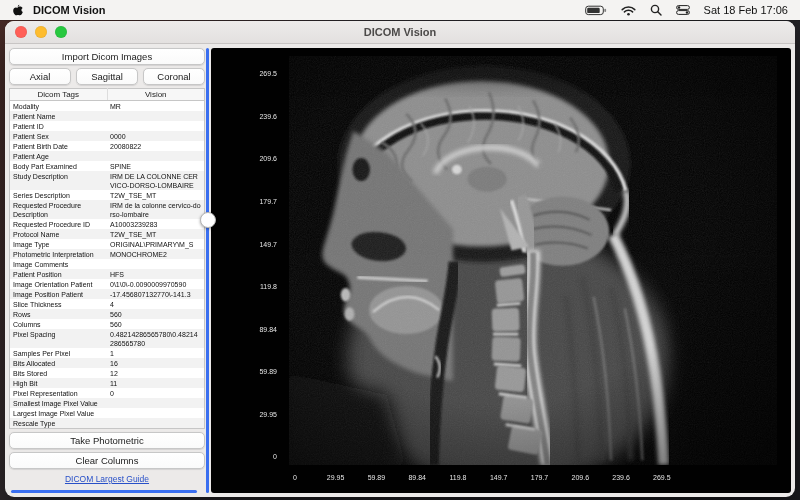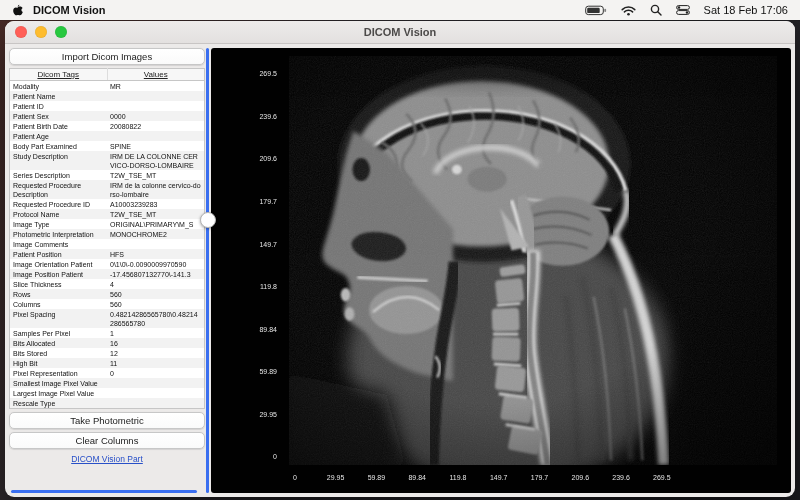--- a/index.html
+++ b/index.html
@@ -28,21 +28,21 @@
   .sidebar{position:absolute;left:4px;top:4px;bottom:4px;width:196px;display:flex;
     flex-direction:column;gap:3px;box-sizing:border-box;}
   .btn{background:linear-gradient(#ffffff,#fafafa);border:1px solid #c7c7c7;border-radius:5px;
     height:17px;line-height:16px;text-align:center;font-size:9.5px;color:#1b1b1b;
     box-shadow:0 0.5px 1px rgba(0,0,0,.10);cursor:default;box-sizing:border-box;}
   .btn-row{display:flex;gap:5px;}
   .btn-row .btn{flex:1;}
   table.dicom{border-collapse:collapse;width:100%;background:#fff;border:1px solid #c6c6c6;
     table-layout:fixed;}
   table.dicom th{font-size:8px;font-weight:normal;color:#222;background:#f7f7f7;
-    border-bottom:1px solid #c6c6c6;border-right:1px solid #ddd;padding:1px 2px;text-align:center;text-decoration:underline;}
+    border-bottom:1px solid #c6c6c6;border-right:1px solid #ddd;padding:1px 2px;text-align:center;}
   table.dicom th:last-child{border-right:none;}
   table.dicom td{font-size:7px;line-height:9px;padding:0.5px 3px;vertical-align:top;color:#111;}
   table.dicom td.tag{width:55%;}
   table.dicom td.val{width:45%;word-break:break-all;}
   table.dicom tbody tr:nth-child(even){background:#f2f2f2;}
   .link{margin-top:2px;text-align:center;font-size:8.5px;color:#2850c8;
     text-decoration:underline;cursor:pointer;}
   .progress{position:absolute;left:2px;right:8px;bottom:0;height:3px;background:#3a6ff0;
     border-radius:2px;}
   .splitter{position:absolute;left:201px;top:4px;bottom:4px;width:3px;background:#3a6ff0;
@@ -111,26 +111,31 @@
       <span class="light yellow"></span>
       <span class="light green"></span>
     </div>
     <div class="title">DICOM Vision</div>
   </div>
 
   <div class="content">
 
     <div class="sidebar">
       <div class="btn">Import Dicom Images</div>
+      <div class="btn-row">
+        <div class="btn">Axial</div>
+        <div class="btn">Sagittal</div>
+        <div class="btn">Coronal</div>
+      </div>
 
       <table class="dicom">
         <thead>
           <tr>
             <th>Dicom Tags</th>
-            <th>Values</th>
+            <th>Vision</th>
           </tr>
         </thead>
         <tbody>
             <tr>
               <td class="tag">Modality</td>
               <td class="val">MR</td>
             </tr>
             <tr>
               <td class="tag">Patient Name</td>
               <td class="val"></td>
@@ -245,21 +250,21 @@
             </tr>
             <tr>
               <td class="tag">Rescale Type</td>
               <td class="val"></td>
             </tr>
           </tbody>
       </table>
 
       <div class="btn">Take Photometric</div>
       <div class="btn">Clear Columns</div>
-      <div class="link">DICOM Vision Part</div>
+      <div class="link">DICOM Largest Guide</div>
       <div class="progress"></div>
     </div>
 
     <div class="splitter"></div>
     <div class="splitter-knob"></div>
 
     <div class="viewer">
       <div class="yaxis">
           <div class="ytick" style="top: 4.2%;">269.5</div>
           <div class="ytick" style="top: 14.6111%;">239.6</div>

